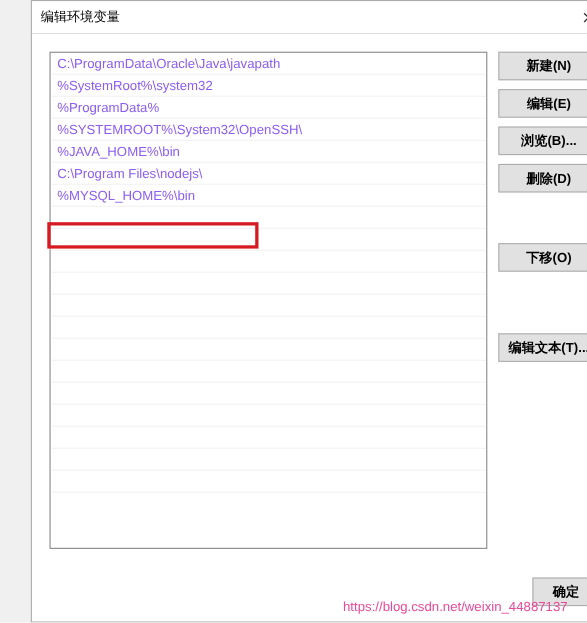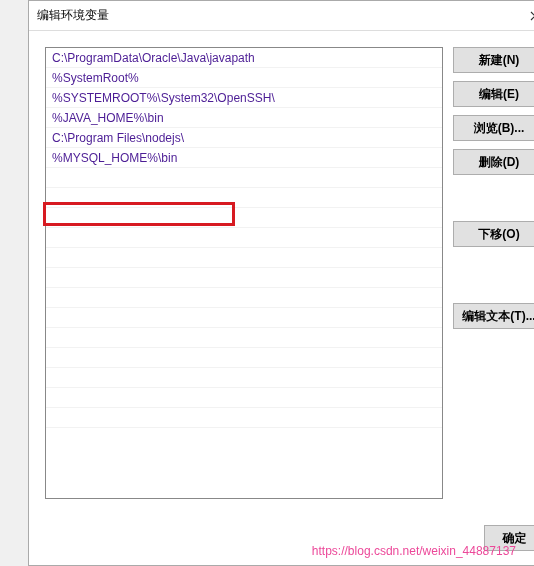--- a/index.html
+++ b/index.html
@@ -51,21 +51,21 @@
       height: 452px;
     }
     .list-row {
       height: 20px;
       line-height: 20px;
       padding: 0 6px;
       border-bottom: 1px solid #f2f2f2;
       font-size: 12px;
       white-space: nowrap;
       overflow: hidden;
-      color: #4c1d95;
+      color: #8b5cf6;
       cursor: default;
     }
     .highlight-box {
       position: absolute;
       border: 3px solid #d71a21;
       pointer-events: none;
     }
     .side-buttons {
       width: 92px;
       display: flex;
@@ -112,21 +112,22 @@
     <div class="close-btn">
       <svg viewBox="0 0 10 10">
           <path d="M1 1 L9 9 M9 1 L1 9" stroke="#333" stroke-width="1.2" fill="none"></path>
         </svg>
     </div>
   </div>
 
   <div class="content content-wrap">
     <div class="listbox" id="listbox">
         <div class="list-row">C:\ProgramData\Oracle\Java\javapath</div>
-        <div class="list-row">%SystemRoot%</div>
+        <div class="list-row">%SystemRoot%\system32</div>
+        <div class="list-row">%ProgramData%</div>
         <div class="list-row">%SYSTEMROOT%\System32\OpenSSH\</div>
         <div class="list-row">%JAVA_HOME%\bin</div>
         <div class="list-row">C:\Program Files\nodejs\</div>
         <div class="list-row">%MYSQL_HOME%\bin</div>
         <div class="list-row"></div>
         <div class="list-row"></div>
         <div class="list-row"></div>
         <div class="list-row"></div>
         <div class="list-row"></div>
         <div class="list-row"></div>

